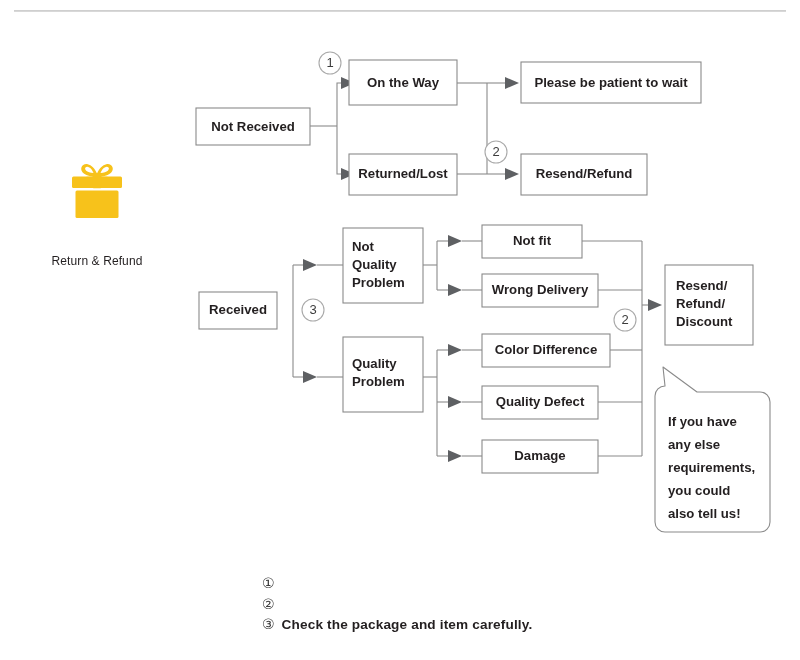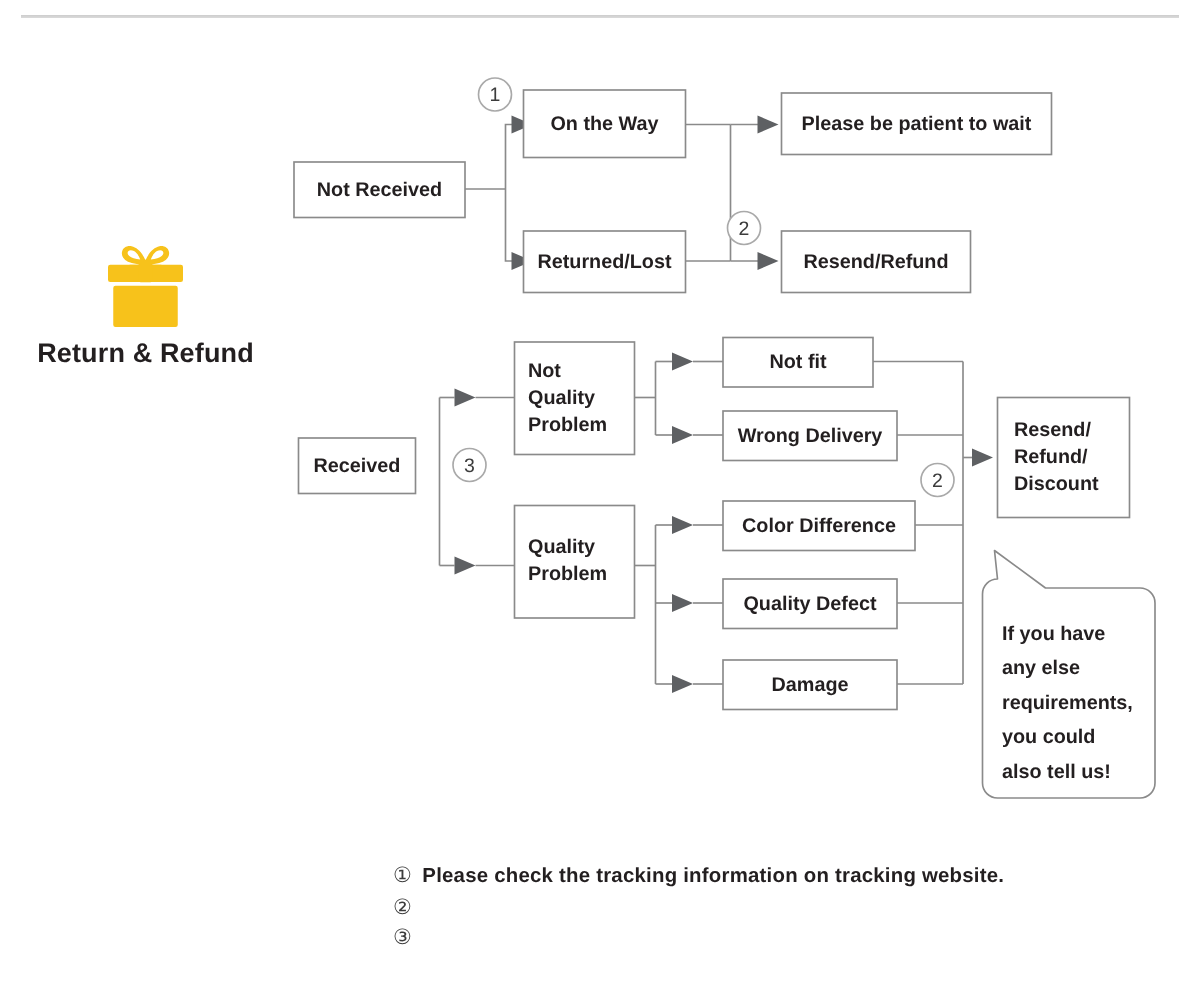--- a/index.html
+++ b/index.html
@@ -38,23 +38,23 @@
     width: 150px;
     text-align: center;
   }
   .brand-icon {
     display: block;
     margin: 0 auto;
     width: 64px;
     height: 62px;
   }
   .brand-label {
-    margin-top: 3px;
-    font-size: 18px;
-    font-weight: bold;
+    margin-top: 32px;
+    font-size: 12px;
+    font-weight: normal;
     letter-spacing: .1px;
     color: #231f20;
     white-space: nowrap;
   }
   
   #flow {
     position: absolute;
     left: 0;
     top: 0;
     width: 800px;
@@ -285,23 +285,23 @@
       <text class="bubble-text" x="668" y="446">any else</text>
       <text class="bubble-text" x="668" y="469">requirements,</text>
       <text class="bubble-text" x="668" y="492">you could</text>
       <text class="bubble-text" x="668" y="515">also tell us!</text>
     </g>
   </svg>
 
   <div class="notes">
     <div class="note-row">
       <span class="note-marker">①</span>
-      <span class="note-text">Please check the tracking information on tracking website.</span>
     </div>
     <div class="note-row">
       <span class="note-marker">②</span>
     </div>
     <div class="note-row">
       <span class="note-marker">③</span>
+      <span class="note-text">Check the package and item carefully.</span>
     </div>
   </div>
 
 </div>
 
 </body></html>

